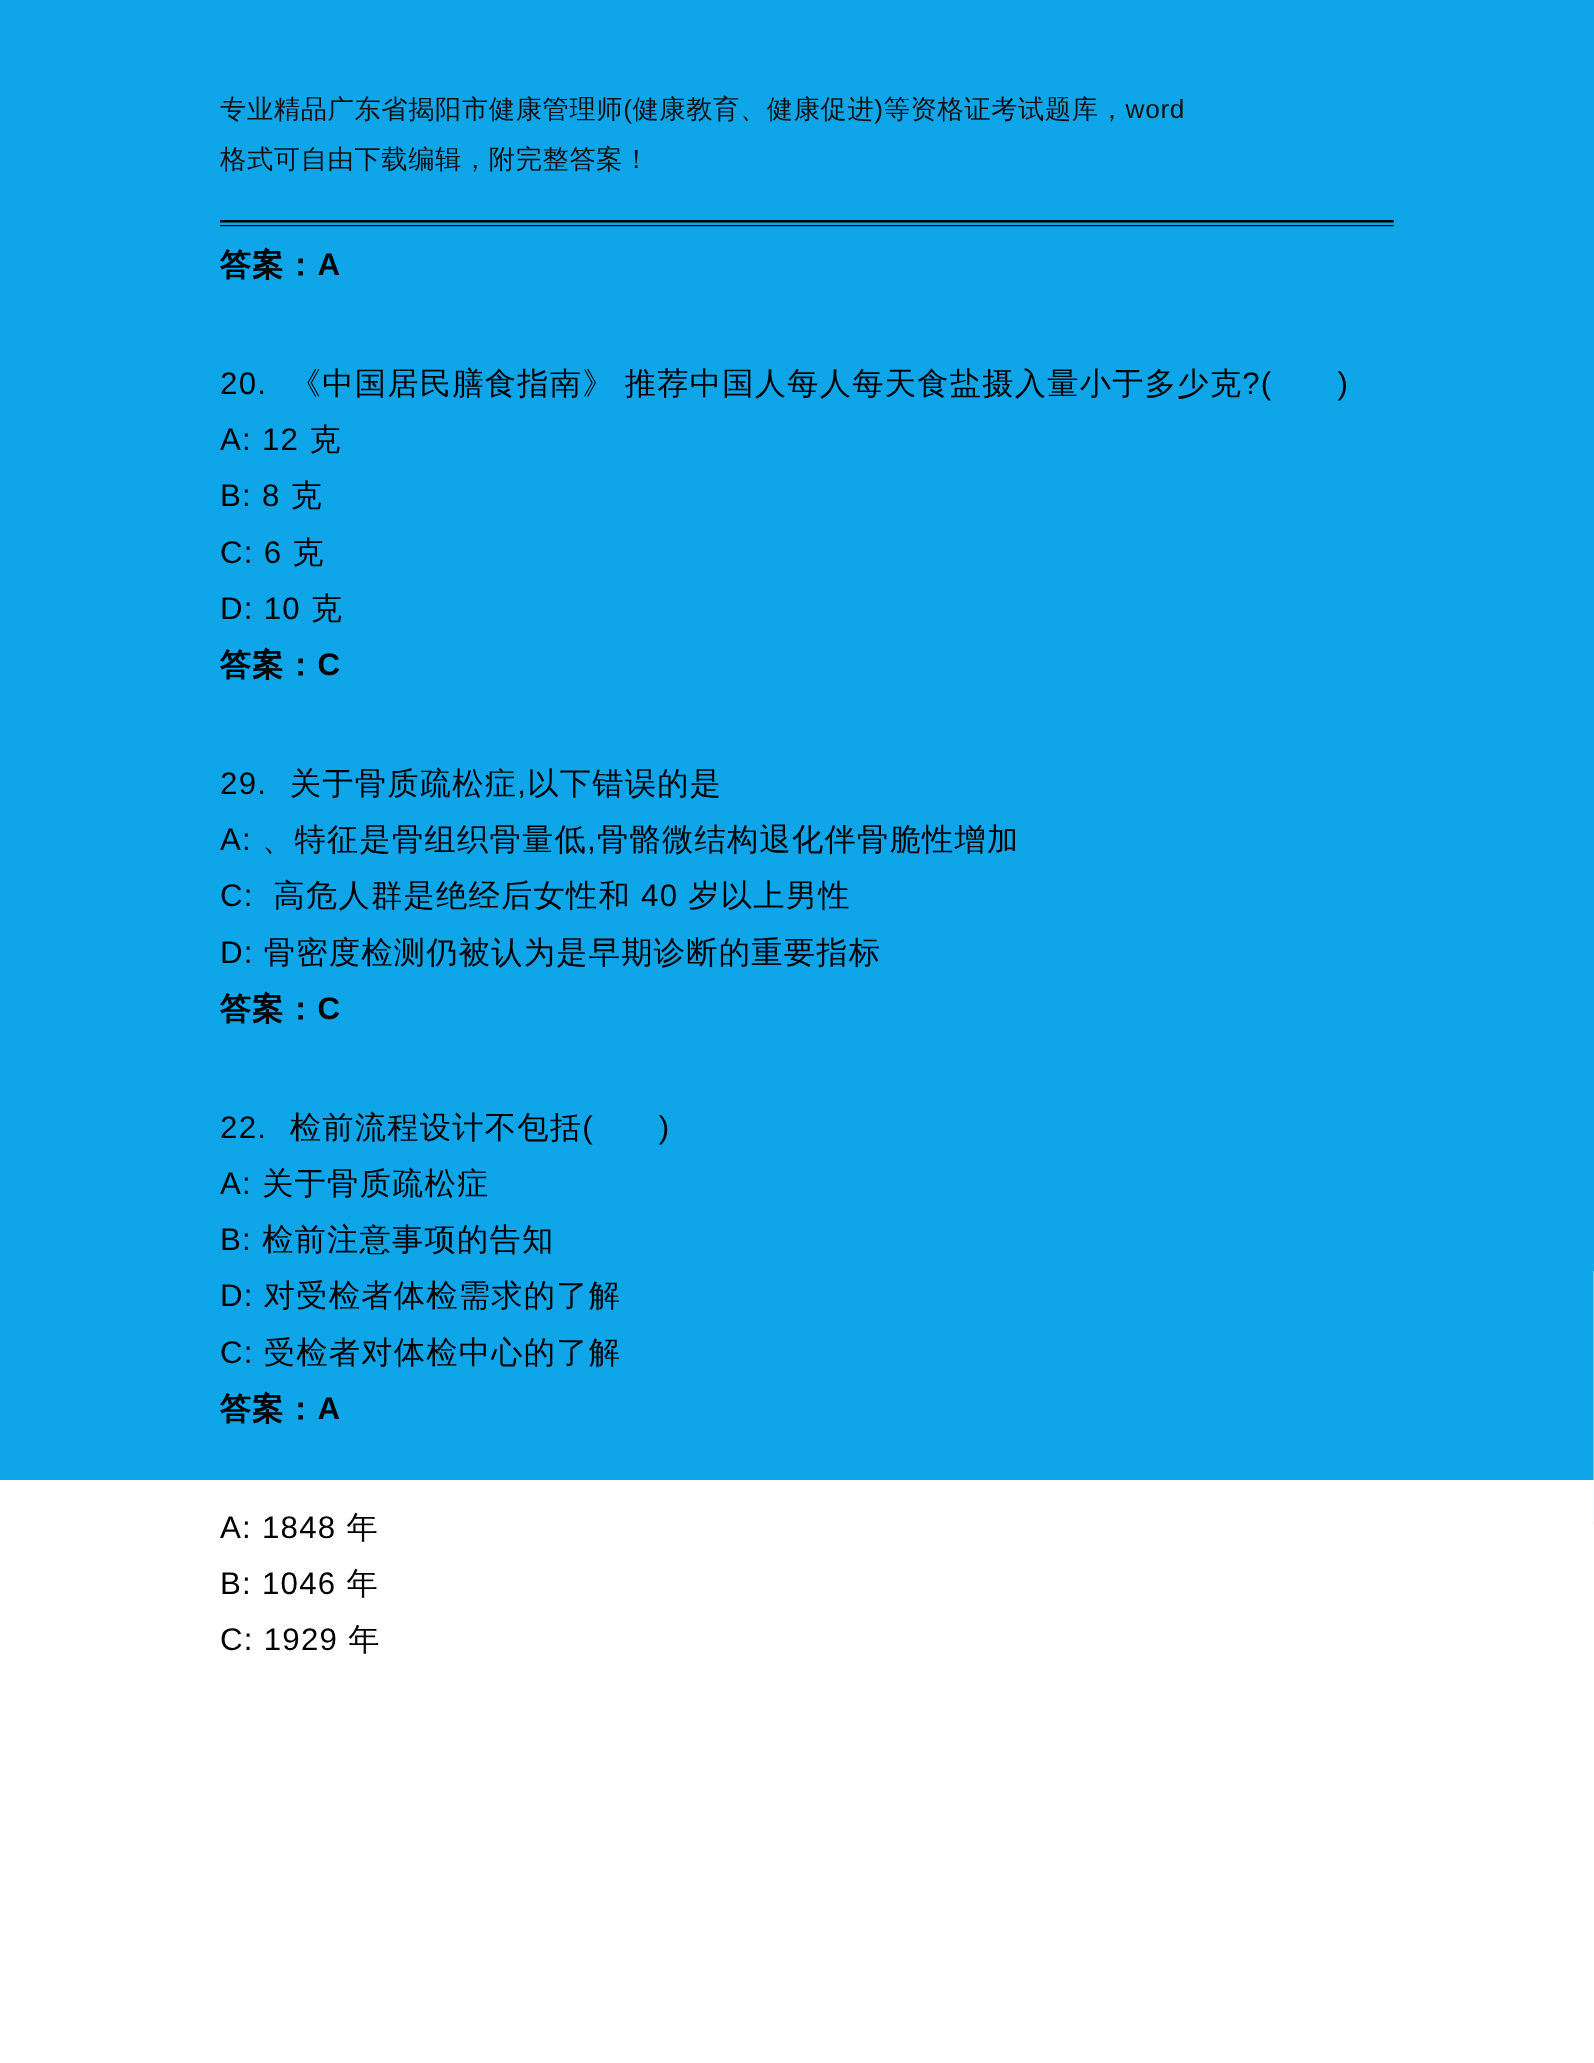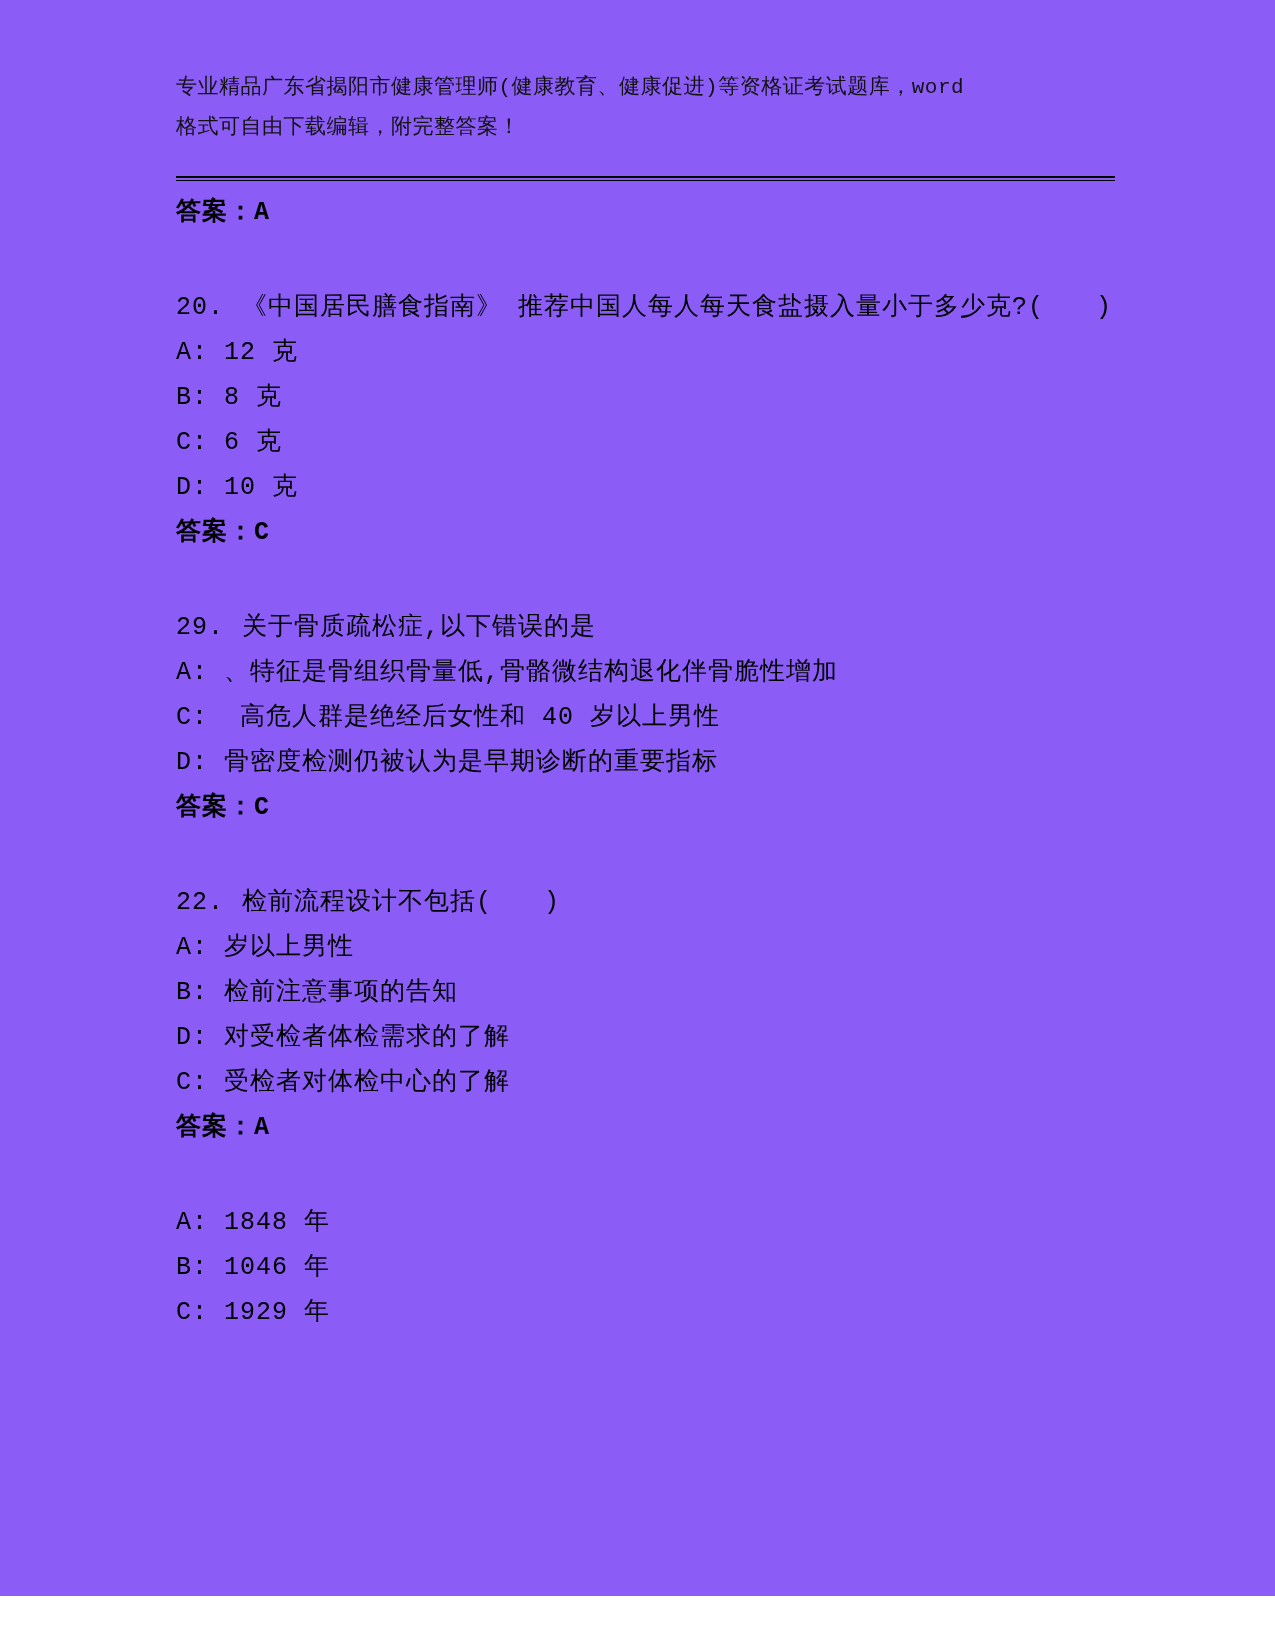--- a/index.html
+++ b/index.html
@@ -4,25 +4,25 @@
 <style>
   * { margin: 0; padding: 0; box-sizing: border-box; }
   html, body {
     background: #ffffff;
     width: 1275px;
     height: 1650px;
     overflow: hidden;
   }
   .page {
     width: 1275px;
-    height: 1596px;
-    background: #8b5cf6;
+    height: 1184px;
+    background: #0ea5e9;
     color: #000000;
     padding: 68px 160px 0 176px;
-    font-family: Liberation Mono, monospace;
+    font-family: Liberation Sans, sans-serif;
   }
   .doc-header {
     font-size: 21px;
     line-height: 40px;
     letter-spacing: 0.5px;
     color: #111111;
   }
   .rule {
     margin-top: 28px;
     border-top: 2px solid #000000;
@@ -78,21 +78,21 @@
     <section class="question">
       <p><span class="q-number">29.</span><span>关于骨质疏松症,以下错误的是</span></p>
       <p>A: 、特征是骨组织骨量低,骨骼微结构退化伴骨脆性增加</p>
       <p>C:  高危人群是绝经后女性和 40 岁以上男性</p>
       <p>D: 骨密度检测仍被认为是早期诊断的重要指标</p>
       <p class="answer-line">答案：C</p>
     </section>
 
     <section class="question">
       <p><span class="q-number">22.</span><span>检前流程设计不包括(　　)</span></p>
-      <p>A: 岁以上男性</p>
+      <p>A: 关于骨质疏松症</p>
       <p>B: 检前注意事项的告知</p>
       <p>D: 对受检者体检需求的了解</p>
       <p>C: 受检者对体检中心的了解</p>
       <p class="answer-line">答案：A</p>
     </section>
 
     <section class="question">
       <p>A: 1848 年</p>
       <p>B: 1046 年</p>
       <p>C: 1929 年</p>

